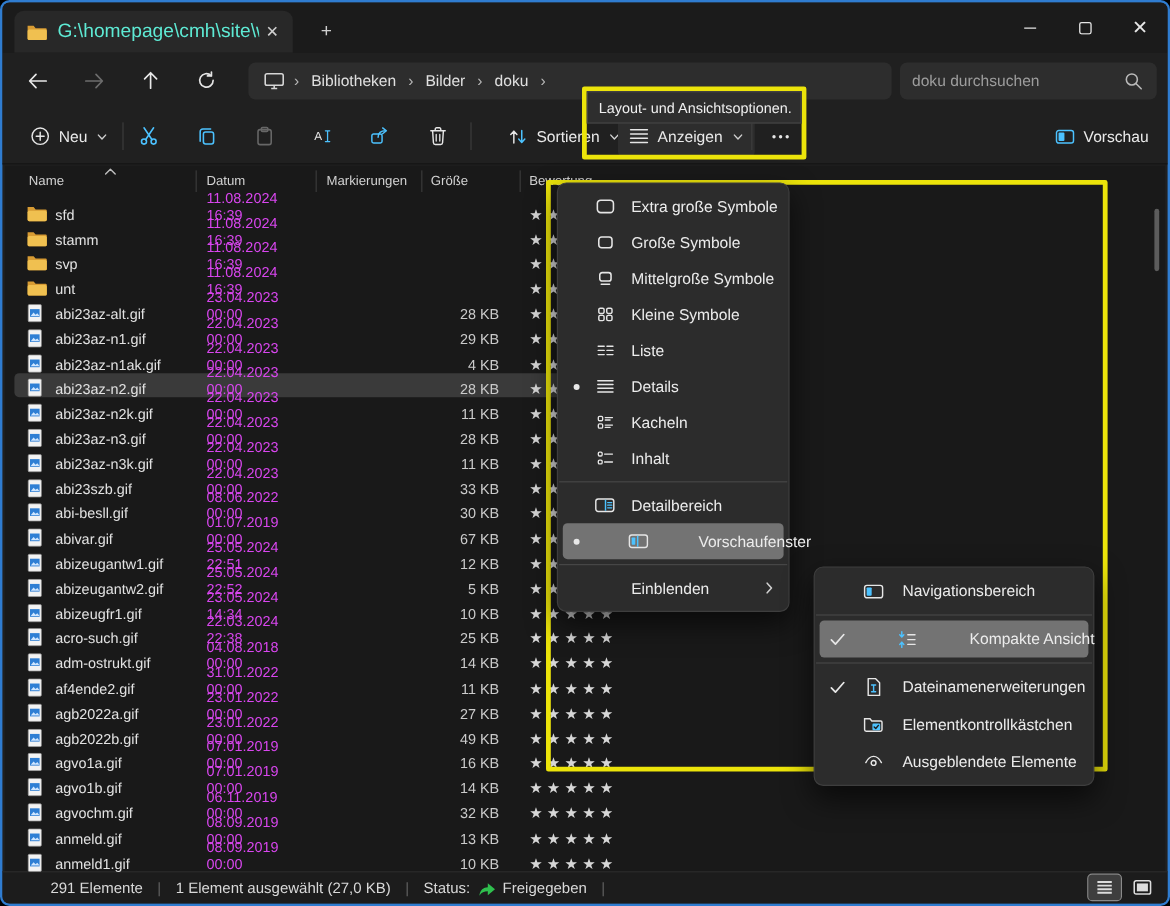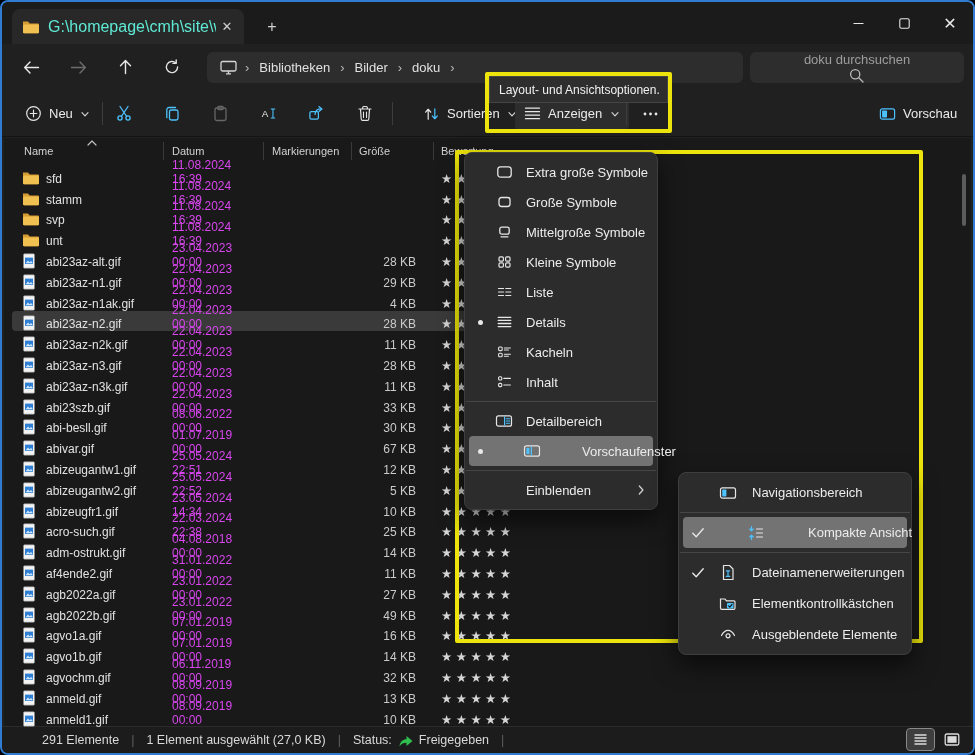--- a/index.html
+++ b/index.html
@@ -23,21 +23,21 @@
   .navbar{position:absolute;top:42px;left:0;right:0;height:46px;background:#202020;}
   .nav-btn{position:absolute;top:6px;width:34px;height:34px;display:flex;align-items:center;
     justify-content:center;border-radius:6px;font-size:17px;color:#e4e4e4;}
   .nav-btn.disabled{color:#6c6c6c;}
   .addressbar{position:absolute;left:205px;top:8px;width:536px;height:31px;background:#2d2d2d;
     border-radius:6px;display:flex;align-items:center;padding-left:8px;font-size:13px;color:#e0e0e0;}
   .crumb{padding:3px 6px;border-radius:4px;white-space:nowrap;}
   .crumb-sep{color:#b8b8b8;font-size:13px;padding:0 4px;}
   .addr-icon{width:22px;height:18px;margin:0 2px;display:flex;align-items:center;justify-content:center;}
   .searchbox{position:absolute;left:748px;top:8px;width:214px;height:31px;background:#2d2d2d;
-    border-radius:6px;display:flex;align-items:center;padding:0 10px;font-size:13px;color:#9d9d9d;flex-direction:column;}
+    border-radius:6px;display:flex;align-items:center;padding:0 10px;font-size:13px;color:#9d9d9d;}
   .searchbox .stext{flex:1;}
   .search-icon{width:18px;height:18px;}
   
   .toolbar{position:absolute;top:88px;left:0;right:0;height:47px;background:#202020;
     border-bottom:1px solid #141414;}
   .tbtn{position:absolute;top:6px;height:35px;display:flex;align-items:center;justify-content:center;
     border-radius:5px;color:#eaeaea;font-size:13px;gap:7px;padding:0 9px;}
   .tbtn .lbl{white-space:nowrap;}
   .tb-ico{width:17px;height:17px;display:flex;align-items:center;justify-content:center;}
   .tb-sep{position:absolute;top:12px;width:1px;height:23px;background:#3d3d3d;}

